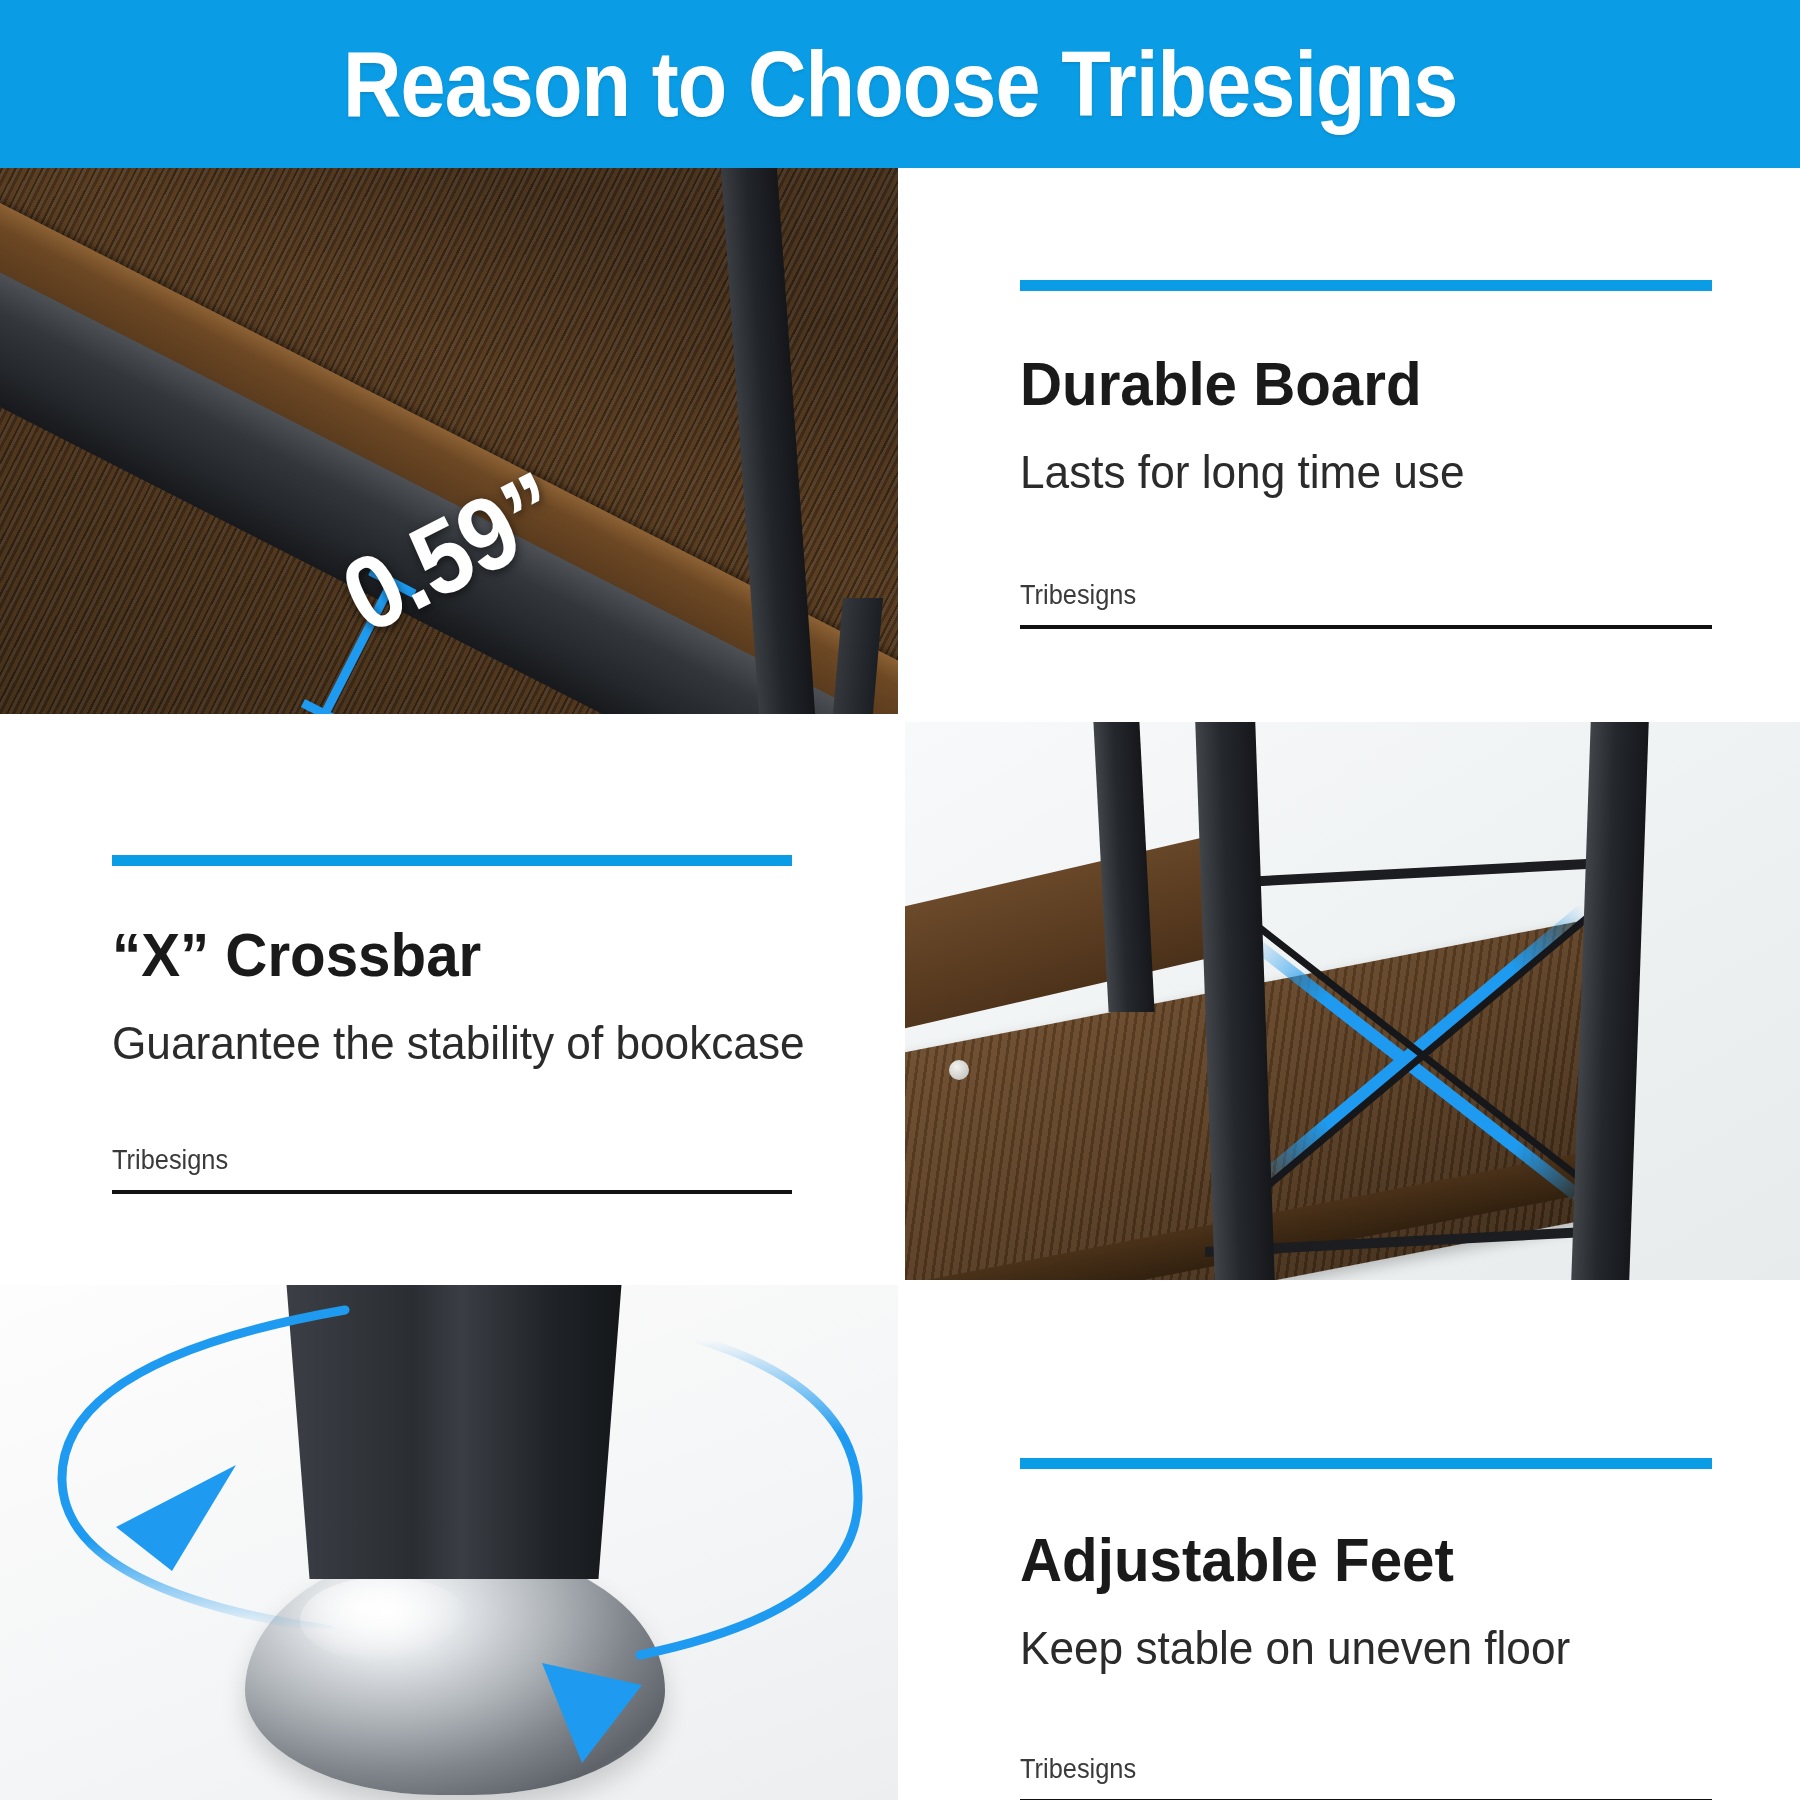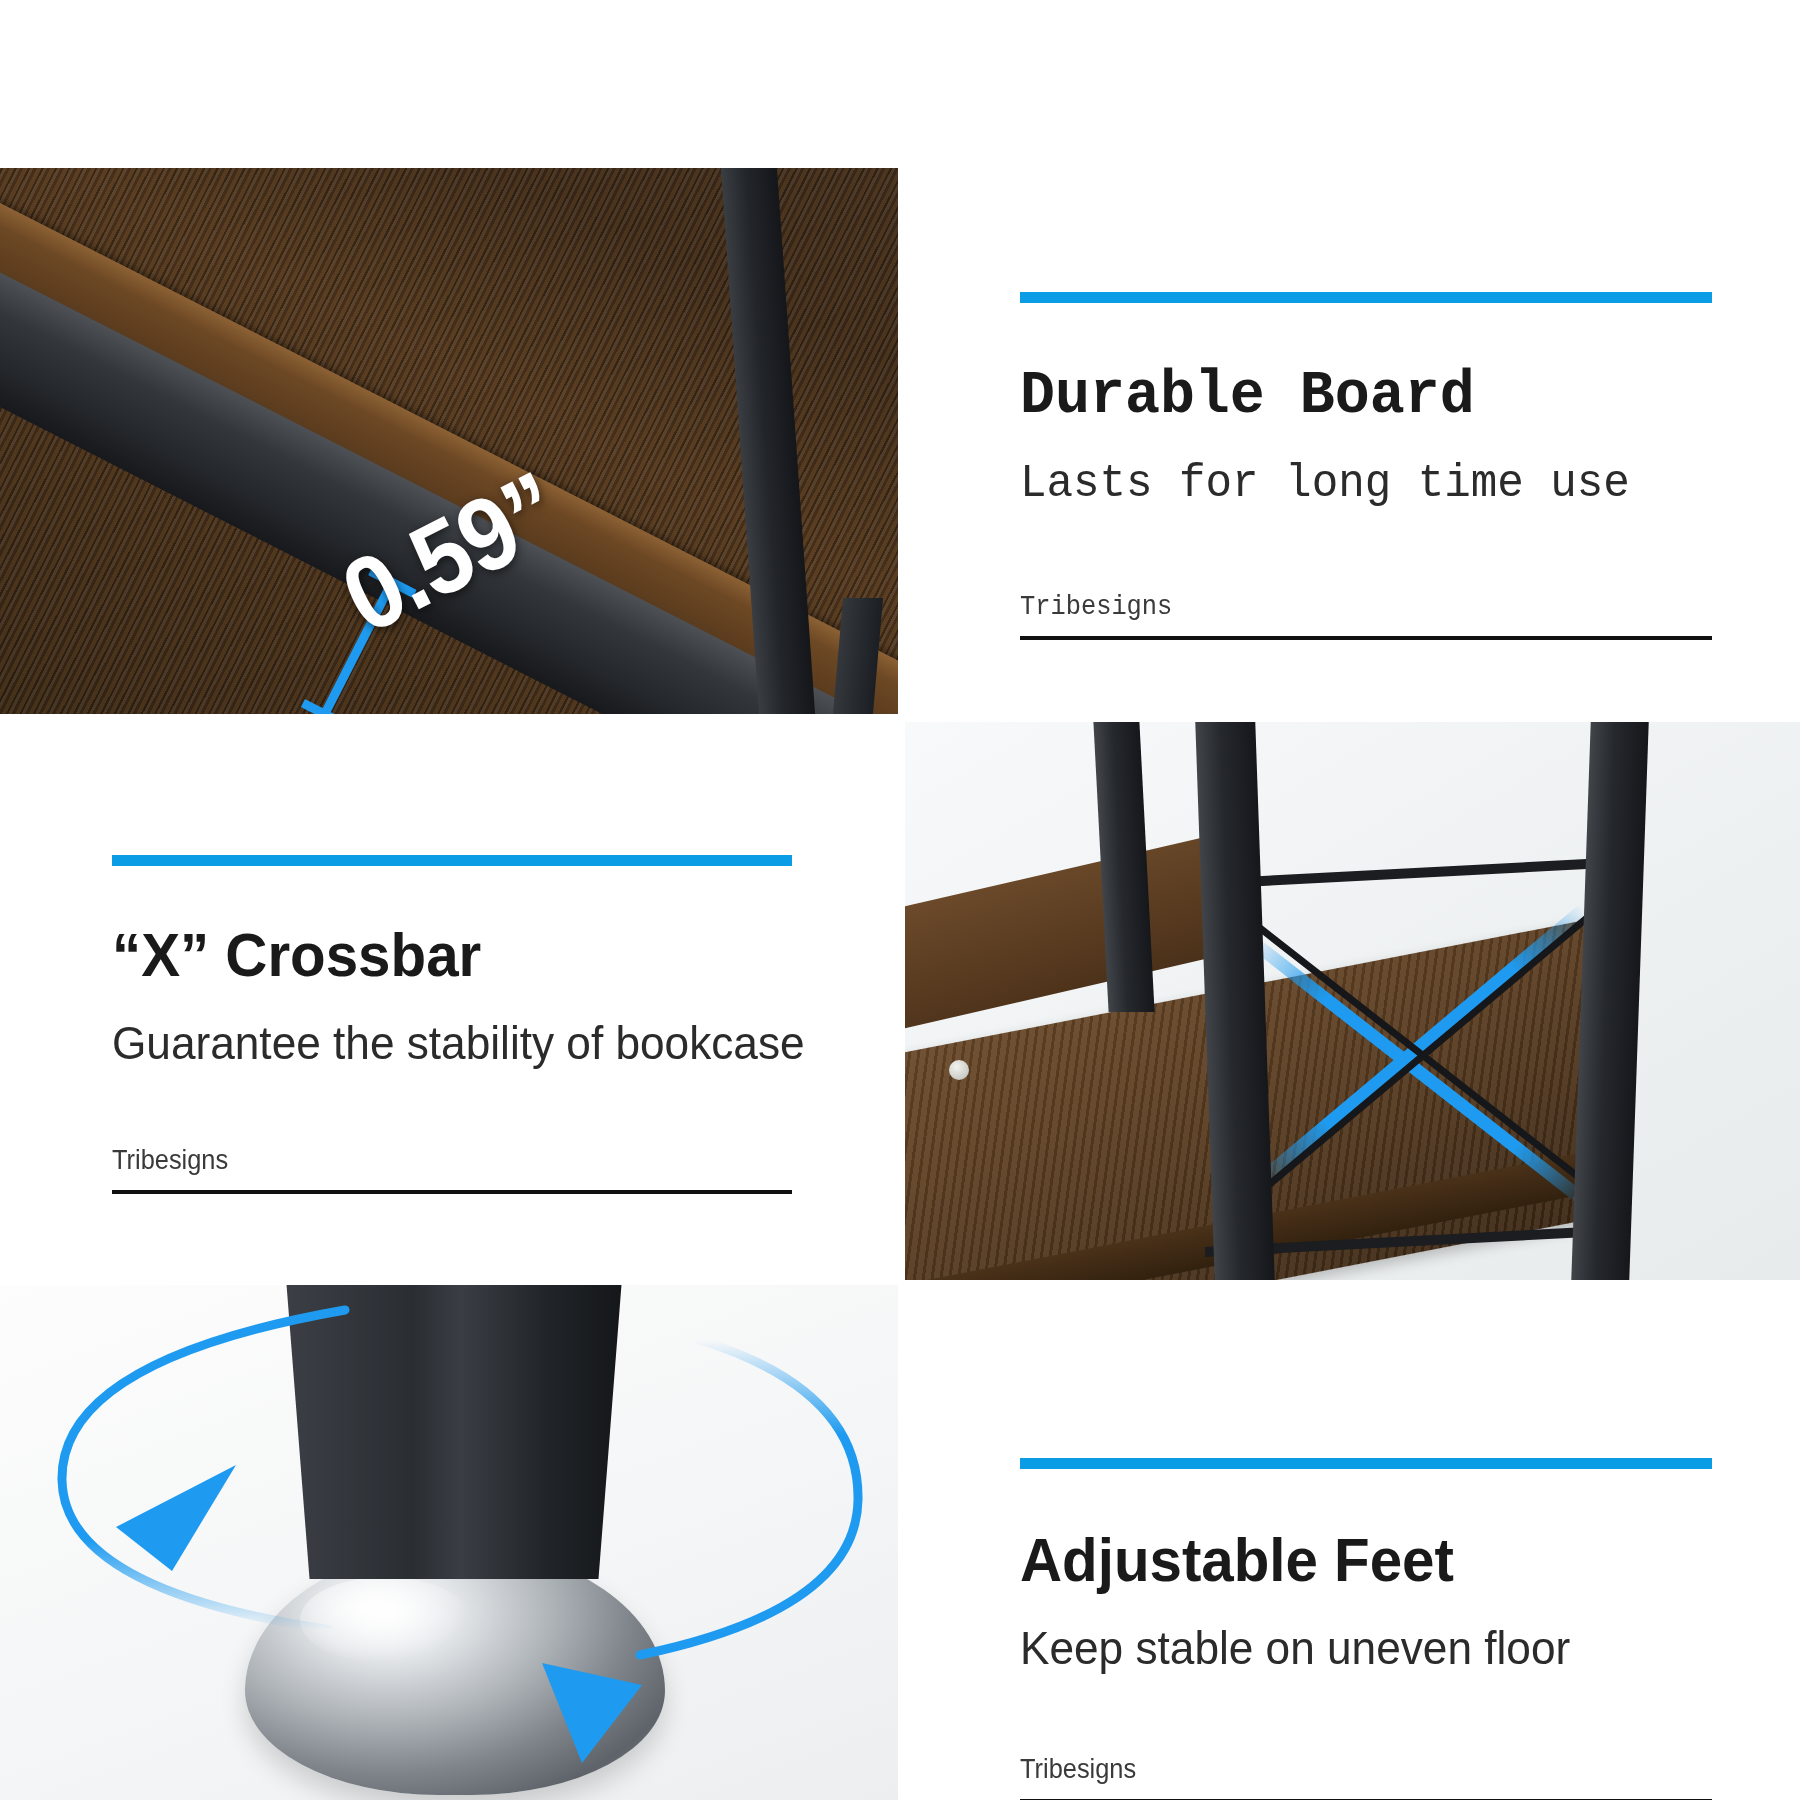--- a/index.html
+++ b/index.html
@@ -112,21 +112,21 @@
   .tpanel{position:absolute;}
   .rule-blue{height:11px;background:#0a9ce5;width:100%;}
   .t-head{font-size:62px;font-weight:bold;color:#1a1a1a;line-height:1.05;
           transform:scaleX(.94);transform-origin:left center;white-space:nowrap;}
   .t-sub{font-size:47px;color:#2b2b2b;line-height:1.1;font-weight:400;
          transform:scaleX(.94);transform-origin:left center;white-space:nowrap;}
   .t-brand{font-size:27px;color:#3a3a3a;font-weight:400;
            transform:scaleX(.94);transform-origin:left center;}
   .rule-black{height:4px;background:#111111;width:100%;}
 
-  #panel-board{left:1020px;top:292px;width:692px;font-family:Liberation Mono, monospace;}
+  #panel-board{left:1020px;top:280px;width:692px;}
   #panel-board .t-head{margin-top:60px;}
   #panel-board .t-sub{margin-top:30px;}
   #panel-board .t-brand{margin-top:82px;}
   #panel-board .rule-black{margin-top:14px;}
 
   #panel-crossbar{left:112px;top:838px;width:680px;margin-top:17px;}
   #panel-crossbar .t-head{margin-top:56px;}
   #panel-crossbar .t-sub{margin-top:30px;}
   #panel-crossbar .t-brand{margin-top:76px;}
   #panel-crossbar .rule-black{margin-top:14px;}
@@ -135,20 +135,23 @@
   #panel-feet .t-head{margin-top:58px;}
   #panel-feet .t-sub{margin-top:30px;}
   #panel-feet .t-brand{margin-top:80px;}
   #panel-feet .rule-black{margin-top:14px;}
 </style>
 </head>
 <body>
 
 <div class="page">
 
+  <div class="banner">
+    <div class="banner-title">Reason to Choose Tribesigns</div>
+  </div>
 
   <div class="photo" id="photo-board">
     <div class="board-bg"></div>
     <div class="board-wood"></div>
     <div class="board-edge"></div>
     <div class="board-metal"></div>
     <div class="board-leg"></div>
     <div class="board-leg2"></div>
 
     <div class="dim-group">

